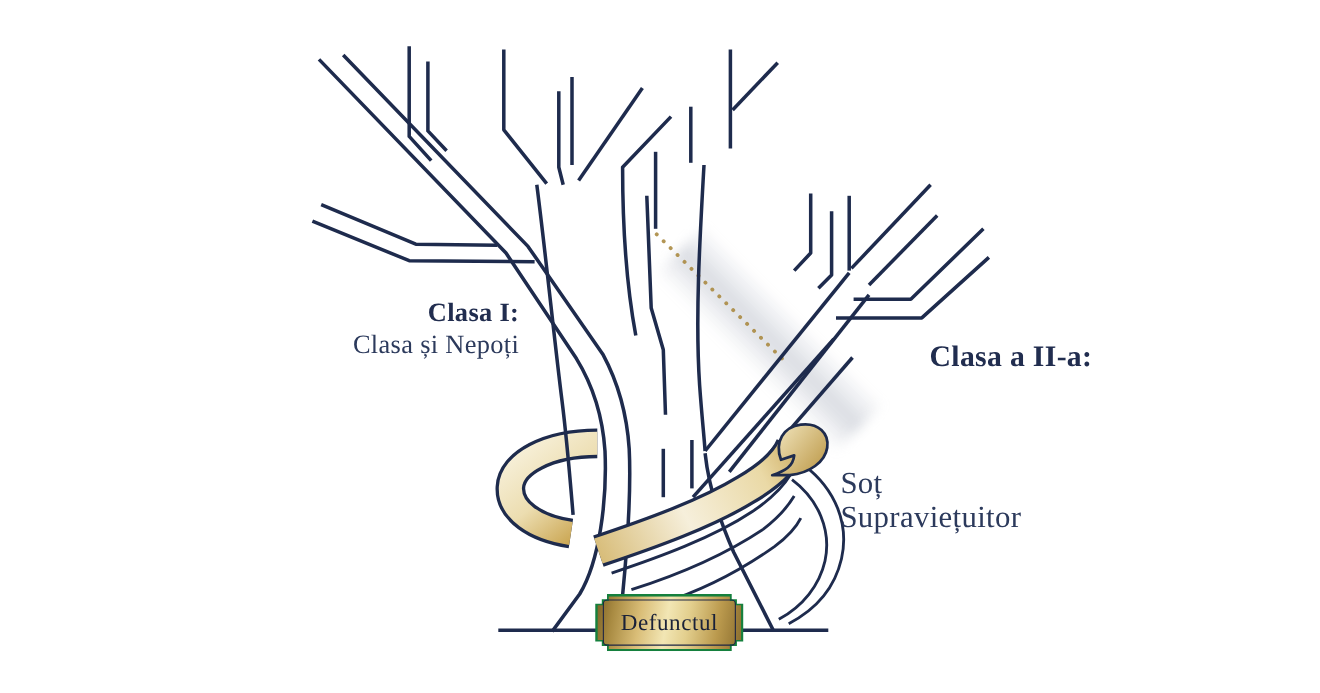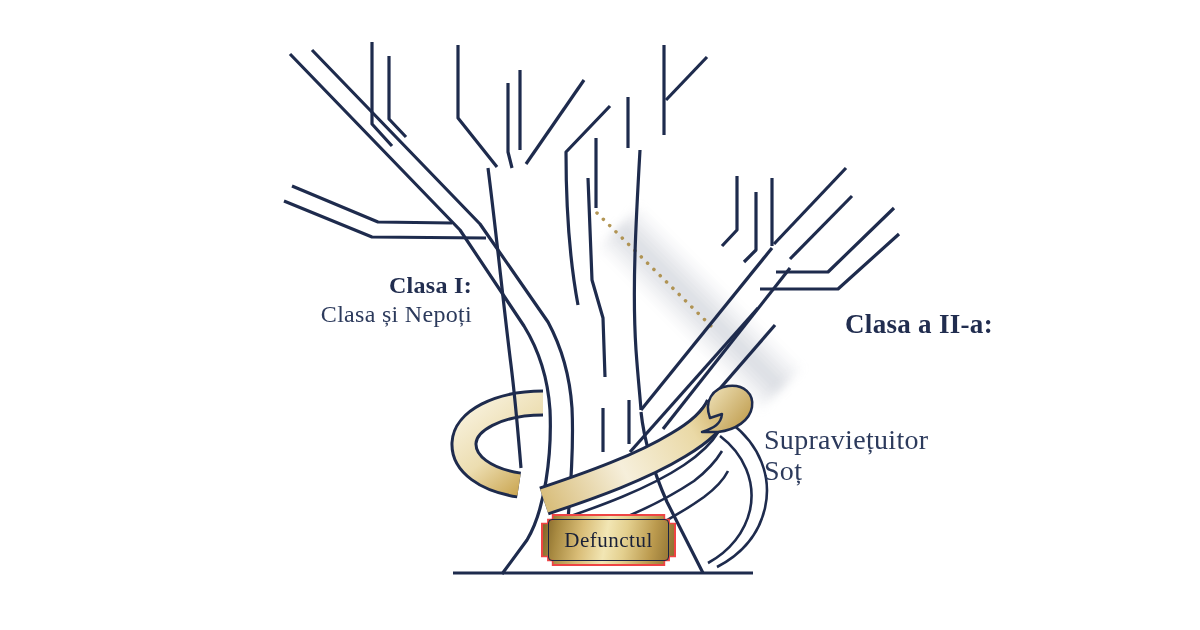--- a/index.html
+++ b/index.html
@@ -16,22 +16,22 @@
     z-index:0;
   }
   .tree-svg{position:absolute;left:0;top:0;z-index:1;}
   .label{position:absolute;z-index:2;color:#2c3a5c;}
   .label .heading{font-weight:bold;color:#212d4f;display:block;}
   .label .sub{font-weight:normal;display:block;}
   .label-class1{left:250px;top:271px;width:222px;text-align:right;font-size:24px;line-height:29px;letter-spacing:0.3px;}
   .label-class2{left:765px;top:310px;width:260px;text-align:center;font-size:27px;line-height:29px;letter-spacing:0.3px;margin-left:24px;}
   .label-spouse{left:764px;top:424px;width:240px;text-align:left;font-size:28px;line-height:31px;letter-spacing:0.3px;}
   .plaque{
-    position:absolute;left:541px;top:514px;width:135px;height:52px;z-index:3;
-    background:#ef4444;
+    position:absolute;left:541px;top:540px;width:135px;height:52px;z-index:3;
+    background:#15803d;
     clip-path:polygon(8% 0,92% 0,92% 9%,95.5% 9%,95.5% 17%,100% 17%,100% 83%,95.5% 83%,95.5% 91%,92% 91%,92% 100%,8% 100%,8% 91%,4.5% 91%,4.5% 83%,0 83%,0 17%,4.5% 17%,4.5% 9%,8% 9%);
   }
   .plaque-gold{
     position:absolute;left:2px;top:2px;right:2px;bottom:2px;
     background:linear-gradient(100deg,#7d6226 0%,#a98b42 12%,#d9bd77 30%,#f2e6b4 48%,#e3cf8e 62%,#bb9a4e 82%,#8a6d2e 100%);
     clip-path:polygon(8% 0,92% 0,92% 9%,95.5% 9%,95.5% 17%,100% 17%,100% 83%,95.5% 83%,95.5% 91%,92% 91%,92% 100%,8% 100%,8% 91%,4.5% 91%,4.5% 83%,0 83%,0 17%,4.5% 17%,4.5% 9%,8% 9%);
   }
   .plaque-frame{
     position:absolute;left:7px;top:5px;right:7px;bottom:5px;
     border:1.5px solid #1c2443;border-radius:4px;
@@ -138,22 +138,22 @@
   <div class="label label-class1">
     <span class="heading">Clasa I:</span>
     <span class="sub">Clasa și Nepoți</span>
   </div>
 
   <div class="label label-class2">
     <span class="heading">Clasa a II-a:</span>
   </div>
 
   <div class="label label-spouse">
+    <span class="sub">Soț</span>
     <span class="sub">Supraviețuitor</span>
-    <span class="sub">Soț</span>
   </div>
 
   <div class="plaque">
     <div class="plaque-gold"></div>
     <div class="plaque-frame">
       <span>Defunctul</span>
     </div>
   </div>
 
 </div>

